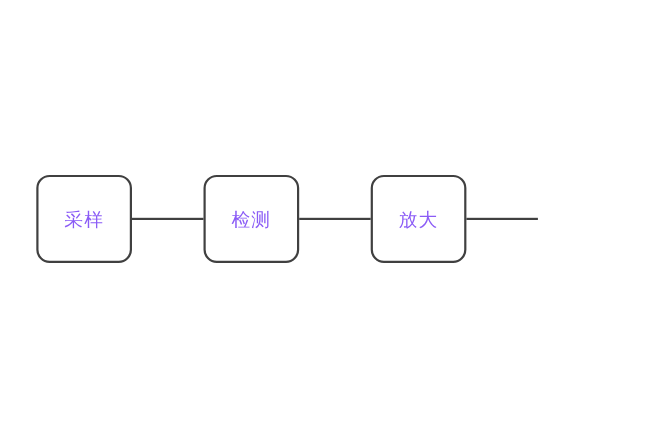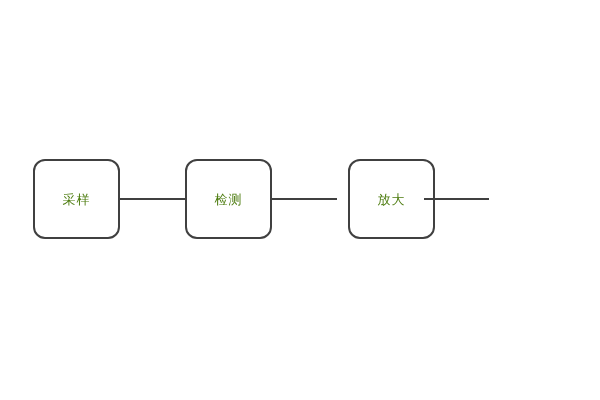--- a/index.html
+++ b/index.html
@@ -22,29 +22,29 @@
     height: 80px;
     box-sizing: border-box;
     background: #ffffff;
     border: 2px solid #404040;
     border-radius: 12px;
     display: flex;
     align-items: center;
     justify-content: center;
   }
   .flow-node .node-label {
-    font-size: 13px;
-    color: #4d7c0f;
+    font-size: 17px;
+    color: #8b5cf6;
     letter-spacing: 1px;
     line-height: 1;
     white-space: nowrap;
   }
   .node-1 { left: 33px; }
   .node-2 { left: 185px; }
-  .node-3 { left: 348px; }
+  .node-3 { left: 337px; }
   .node-4 { left: 489px; }
   .connector {
     position: absolute;
     top: 198px;
     height: 2px;
     width: 65px;
     background: #404040;
   }
   .conn-1 { left: 120px; }
   .conn-2 { left: 272px; }

